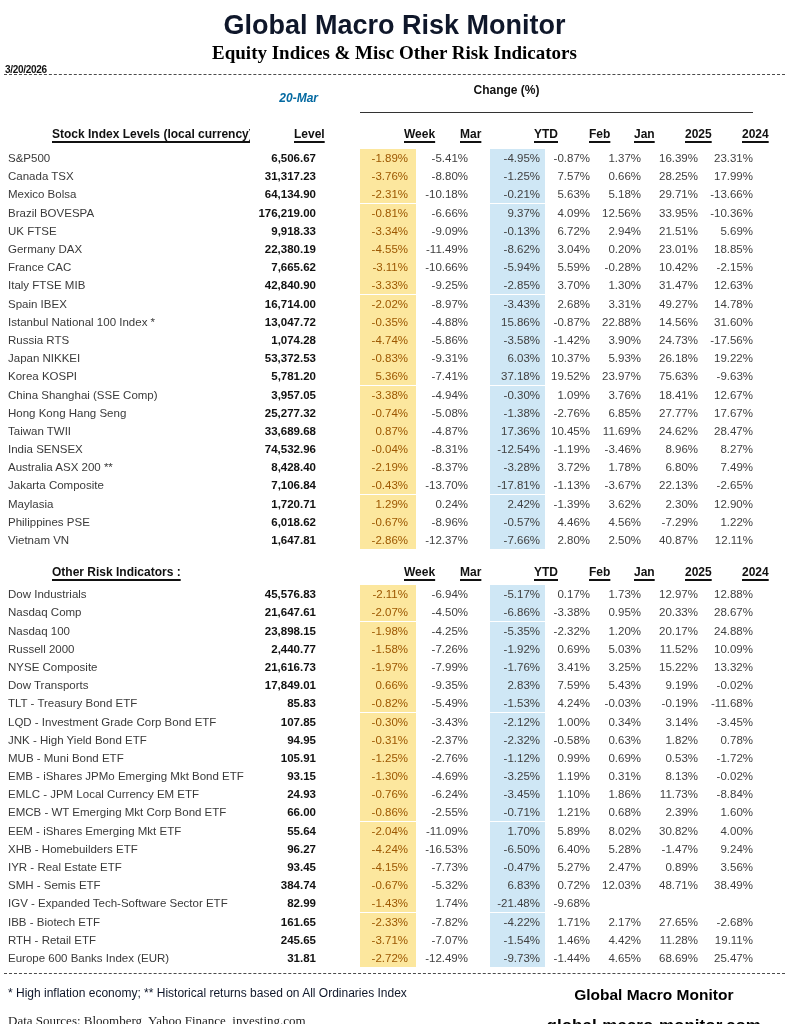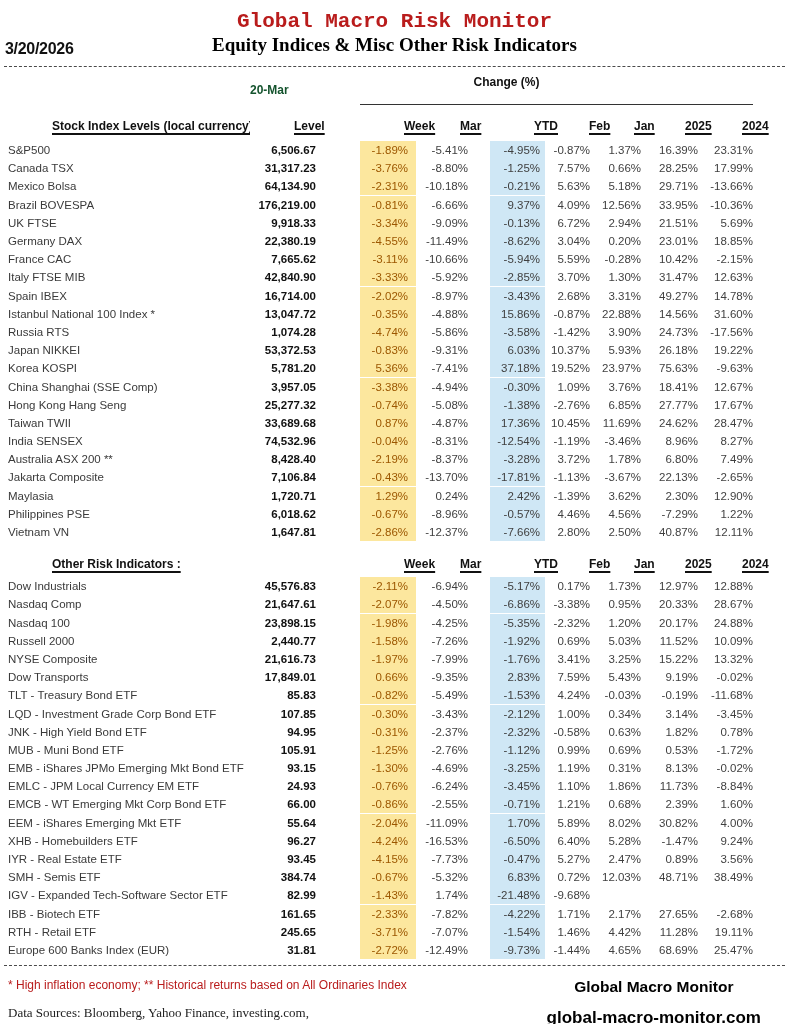--- a/index.html
+++ b/index.html
@@ -15,27 +15,27 @@
     width:789px;height:1024px;overflow:hidden;
     font-family:"Liberation Sans",sans-serif;
     color:var(--body-text);
     position:relative;
   }
   .page{padding:6px 0 0 0;}
 
   
   .report-head{position:relative;text-align:center;}
   .report-date{
-    position:absolute;left:5px;top:30px;
-    font-size:16px;font-weight:bold;color:#111;
+    position:absolute;left:5px;top:54px;
+    font-size:10px;font-weight:bold;color:#111;
     font-family:"Liberation Sans",sans-serif;letter-spacing:-0.3px;
   }
   .report-title{
-    font-family:Liberation Mono, monospace;font-weight:bold;
-    font-size:21px;color:#b91c1c;margin-top:4px;
+    font-family:Liberation Sans, sans-serif;font-weight:bold;
+    font-size:27px;color:#0f172a;margin-top:4px;
   }
   .report-subtitle{
     font-family:"Liberation Serif",serif;font-weight:bold;
     font-size:19px;color:#000;margin-top:1px;
   }
   .rule-dashed{border-top:1.5px dashed #4a4a4a;margin:0 4px;}
   .rule-top{margin-top:10px;}
 
   
   .grid-row{
@@ -51,21 +51,21 @@
   .c-mar{padding-right:2px;}
   .c-ytd{padding-right:5px;}
   .data-row .c-week{background:var(--week-bg);color:var(--week-text);}
   .data-row .c-ytd{background:var(--ytd-bg);}
   .data-row{height:18.2px;}
   .c-label{overflow:hidden;color:#3a3a3a;}
 
   
   .subhead{margin-top:8px;}
   .subhead .c-datecol{
-    grid-column:2;font-size:12px;font-weight:bold;color:#14532d;text-align:left;
+    grid-column:2;font-size:12px;font-weight:bold;color:#0369a1;text-align:right;font-style:italic;
   }
   .change-span{
     grid-column:4 / 12;
     text-align:center;padding-right:100px;
     font-size:12px;font-weight:bold;color:#111;
     border-bottom:1.5px solid #333;
     padding-bottom:15px;
   }
 
   
@@ -81,21 +81,21 @@
   }
   .section2-head{margin-top:14px;margin-bottom:4px;}
 
   
   .rule-bottom{margin-top:6px;}
   .report-foot{
     display:flex;justify-content:space-between;
     padding:12px 10px 0 8px;
   }
   .foot-left{display:flex;flex-direction:column;gap:13px;}
-  .footnote{font-size:12px;color:#b91c1c;}
+  .footnote{font-size:12px;color:#0f172a;}
   .datasources{font-family:"Liberation Serif",serif;font-size:13px;color:#222;}
   .foot-right{text-align:center;padding-right:18px;}
   .brand-name{font-size:15.5px;font-weight:bold;color:#000;}
   .brand-url{font-size:17px;font-weight:bold;color:#000;margin-top:12px;}
 </style>
 </head>
 <body>
 
 <div class="page">
 
@@ -217,21 +217,21 @@
         <div class="cell num c-feb">5.59%</div>
         <div class="cell num c-jan">-0.28%</div>
         <div class="cell num c-2025">10.42%</div>
         <div class="cell num c-2024">-2.15%</div>
       </div>
       <div class="grid-row data-row">
         <div class="cell c-label">Italy FTSE MIB</div>
         <div class="cell num c-level">42,840.90</div>
         <div class="cell"></div>
         <div class="cell num c-week">-3.33%</div>
-        <div class="cell num c-mar">-5.92%</div>
+        <div class="cell num c-mar">-9.25%</div>
         <div class="cell"></div>
         <div class="cell num c-ytd">-2.85%</div>
         <div class="cell num c-feb">3.70%</div>
         <div class="cell num c-jan">1.30%</div>
         <div class="cell num c-2025">31.47%</div>
         <div class="cell num c-2024">12.63%</div>
       </div>
       <div class="grid-row data-row">
         <div class="cell c-label">Spain IBEX</div>
         <div class="cell num c-level">16,714.00</div>

